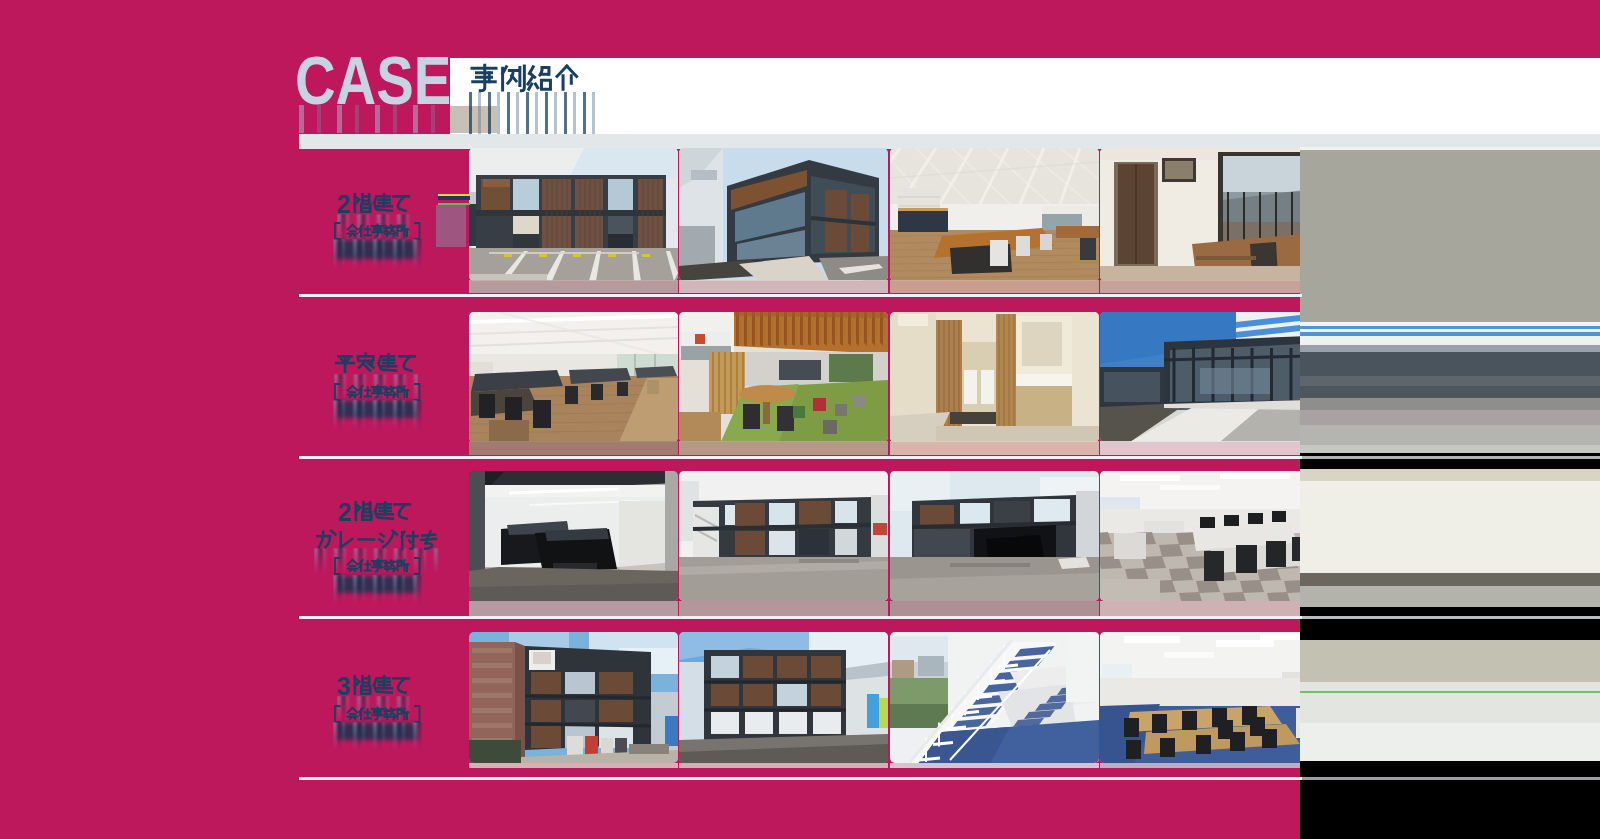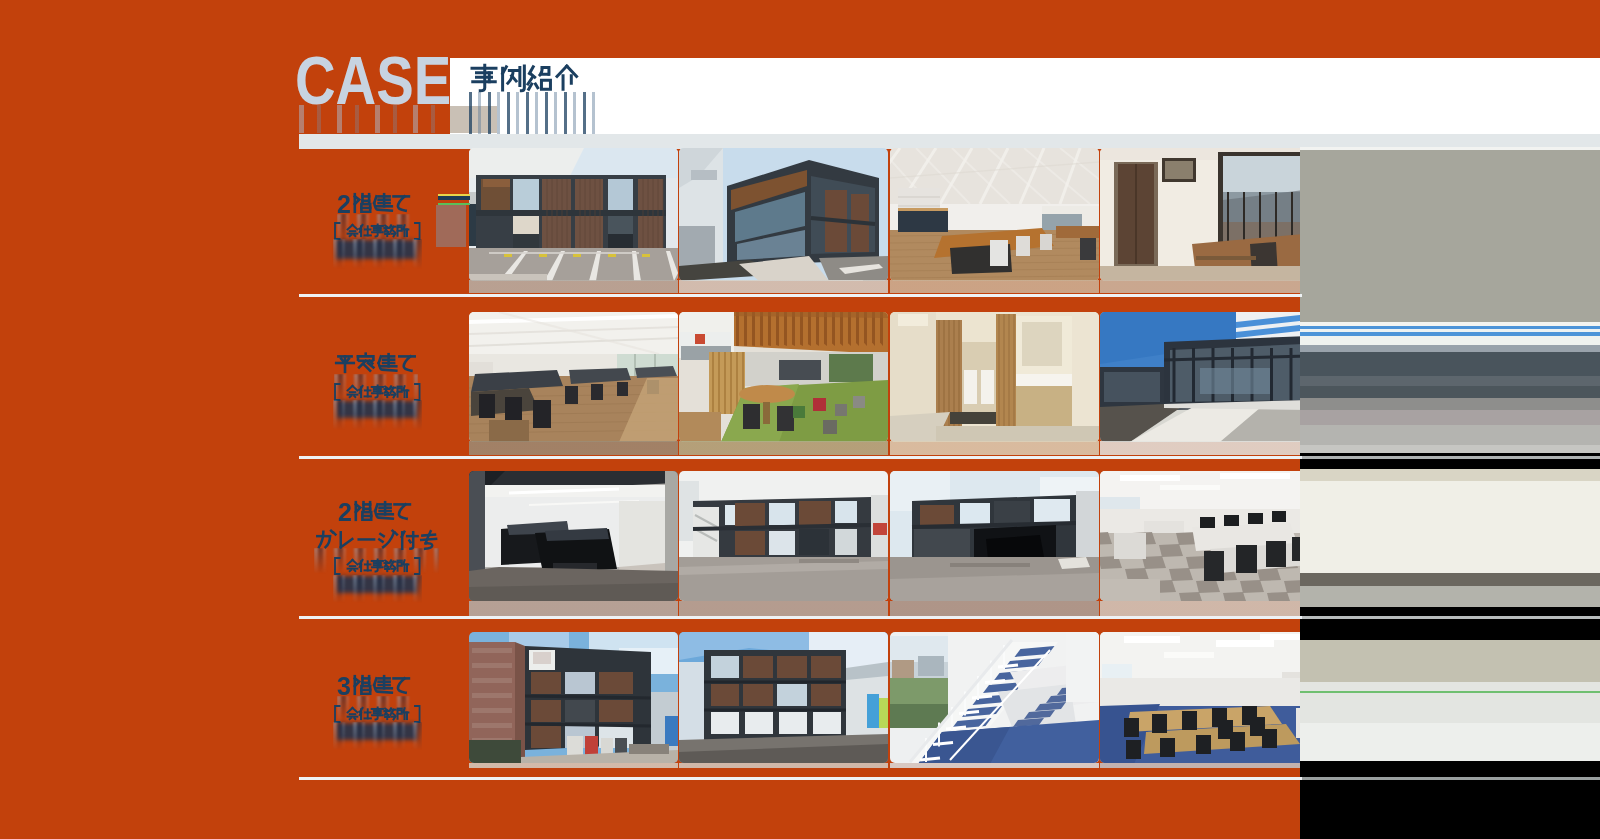--- a/index.html
+++ b/index.html
@@ -1,14 +1,14 @@
 <!DOCTYPE html>
 <html><head><meta charset="utf-8"><style>
 html,body{margin:0;padding:0;background:#000;}
-#page{position:relative;width:1600px;height:839px;background:#c2410c;overflow:hidden;font-family:"Liberation Sans",sans-serif;}
+#page{position:relative;width:1600px;height:839px;background:#be185d;overflow:hidden;font-family:"Liberation Sans",sans-serif;}
 .abs{position:absolute;}
 .streak{position:absolute;filter:blur(0.8px);background:repeating-linear-gradient(90deg,rgba(142,166,190,0.55) 0 4px,rgba(24,44,74,0.5) 4px 9px,rgba(152,176,202,0.3) 9px 12px,rgba(0,0,0,0) 12px 20px);-webkit-mask-image:linear-gradient(180deg,rgba(0,0,0,.9),rgba(0,0,0,0));mask-image:linear-gradient(180deg,rgba(0,0,0,.9),rgba(0,0,0,0));}
 .navyband{position:absolute;background:#1c3350;filter:blur(2px);}
 </style></head><body>
 <div id="page">
 
 <div class="abs" style="left:450px;top:58px;width:1150px;height:76px;background:#ffffff;"></div>
 
 <div class="abs" style="left:450px;top:105.5px;width:47px;height:27.5px;background:#c9c0b5;"></div>
 

